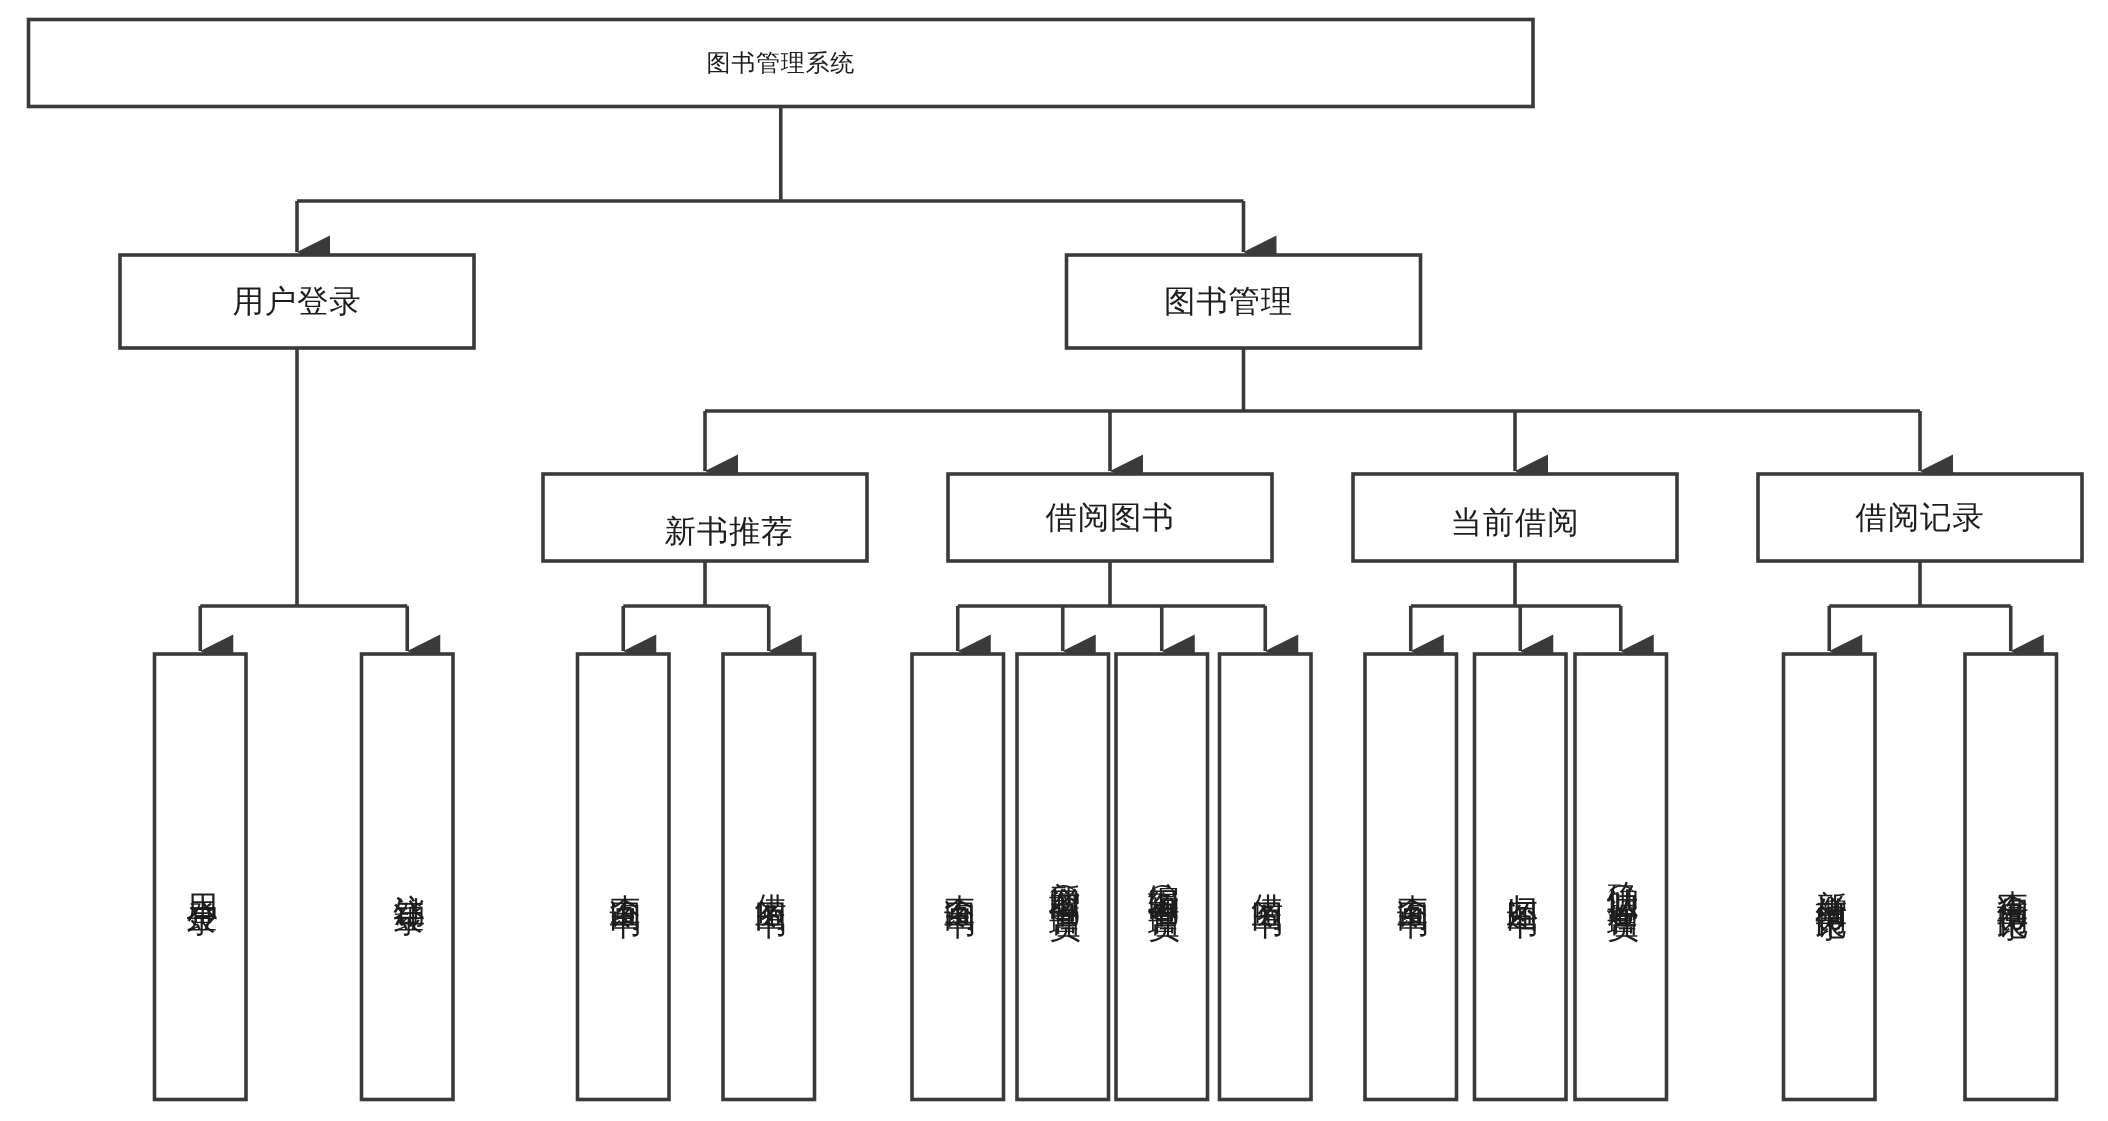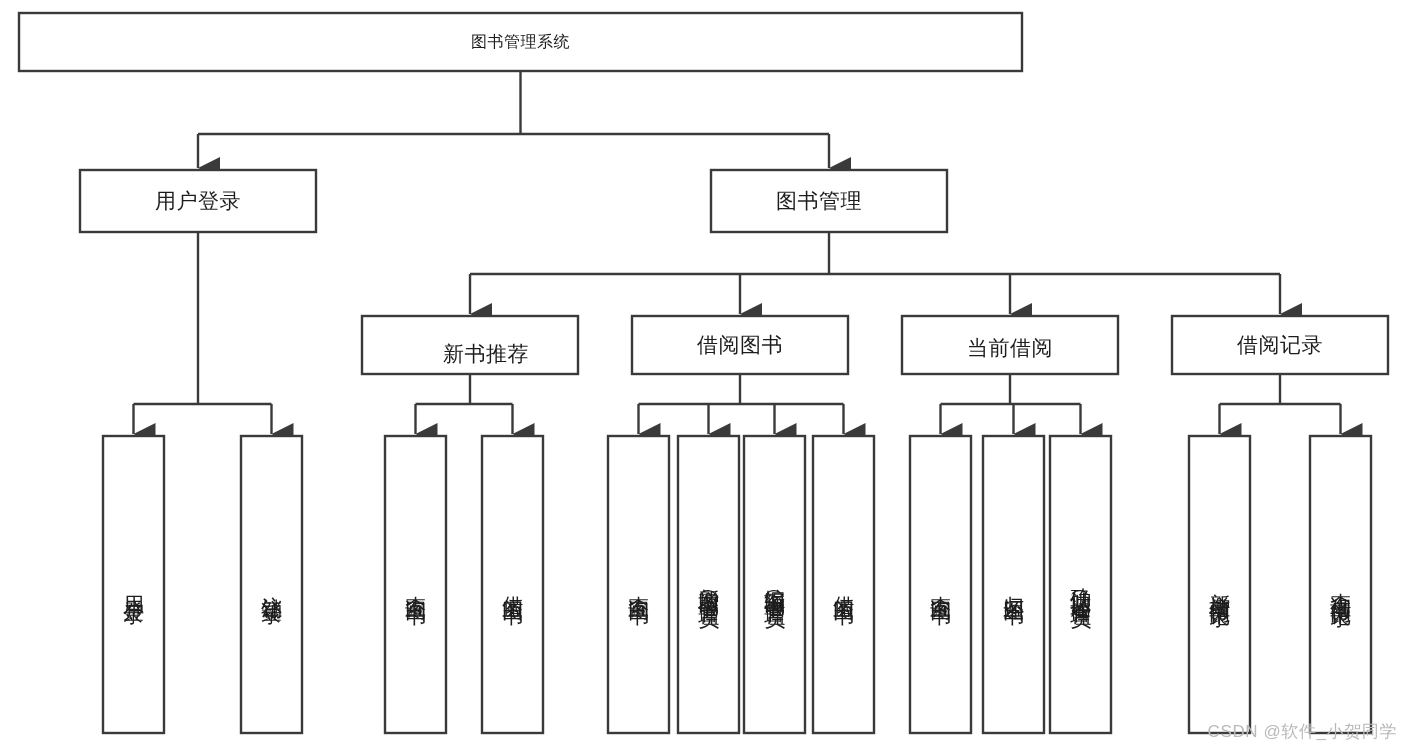--- a/index.html
+++ b/index.html
@@ -195,14 +195,13 @@
         <span class="vtext">确认归还（管理员）</span>
       </div>
       <div class="node-label-v" style="left: 1189px; top: 436px; width: 61px; height: 297px;">
         <span class="vtext">新增借阅记录</span>
       </div>
       <div class="node-label-v" style="left: 1310px; top: 436px; width: 61px; height: 297px;">
         <span class="vtext">查询借阅记录</span>
       </div>
     </div>
 
-  <div class="watermark">CSDN @软件_小贺同学</div>
 </div>
 
 </body></html>

